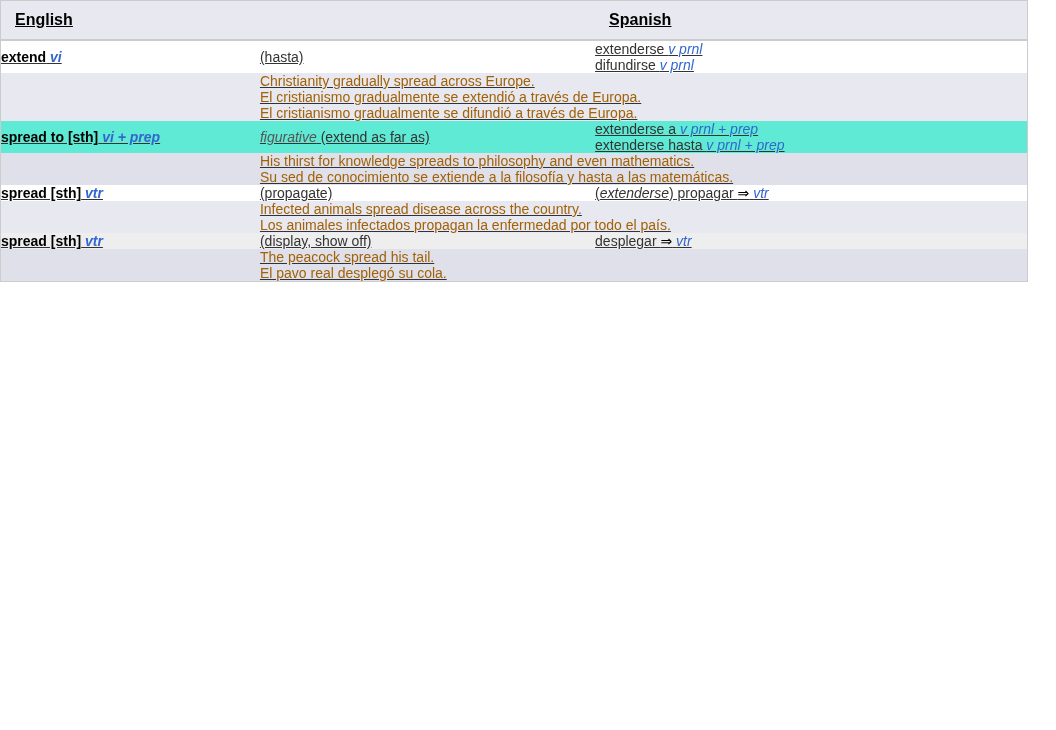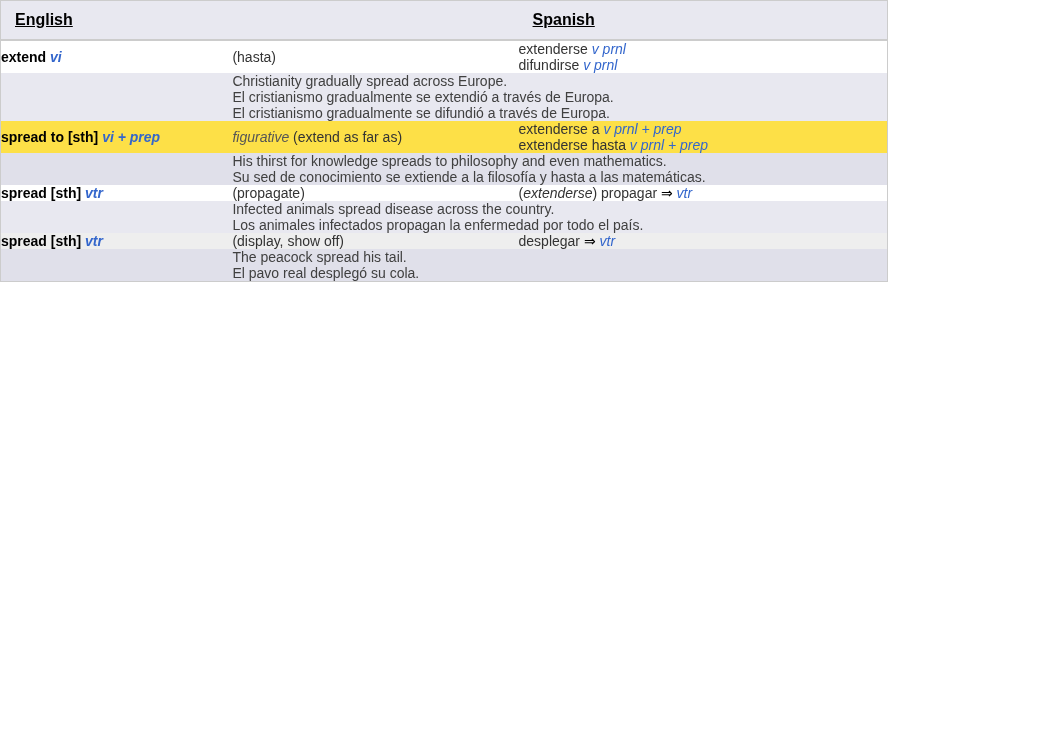--- a/index.html
+++ b/index.html
@@ -3,23 +3,24 @@
   <meta charset="utf-8">
   <style>
     * { box-sizing: border-box; margin: 0; padding: 0; }
     body {
       font-family: Arial, sans-serif;
       font-size: 14px;
       background: #fff;
       color: #333;
     }
     .dictionary-table {
-      width: 888px;
+      width: 1028px;
       border-collapse: collapse;
       border: 1px solid #ccc;
+      text-decoration: underline;
     }
     .header-row {
       background: #e8e8f0;
     }
     .header-row th {
       padding: 10px 14px;
       text-align: left;
       font-size: 16px;
       font-weight: bold;
       text-decoration: underline;
@@ -41,21 +42,21 @@
     }
     .col-spanish {
       width: 400px;
       color: #333;
     }
     .blue-link {
       color: #3366cc;
       font-style: italic;
     }
     .gray-text {
-      color: #404040;
+      color: #a16207;
     }
     .arrow {
       color: #000;
       font-style: normal;
     }
     strong {
       font-weight: bold;
       color: #000;
     }
     .definition-italic {
@@ -86,21 +87,21 @@
       </td>
     </tr>
       <tr style="background: rgb(232, 232, 240);">
       <td></td>
       <td colspan="2" class="gray-text">
         Christianity gradually spread across Europe.<br>
         El cristianismo gradualmente se extendió a través de Europa.<br>
         El cristianismo gradualmente se difundió a través de Europa.
       </td>
     </tr>
-      <tr style="background: #fde047;">
+      <tr style="background: #5eead4;">
       <td class="col-english">
         <strong>spread to [sth]</strong> <span class="blue-link">vi + prep</span>
       </td>
       <td class="col-definition">
         <span class="definition-italic">figurative</span> (extend as far as)
       </td>
       <td class="col-spanish">
         extenderse a <span class="blue-link">v prnl + prep</span><br>
         extenderse hasta <span class="blue-link">v prnl + prep</span>
       </td>

